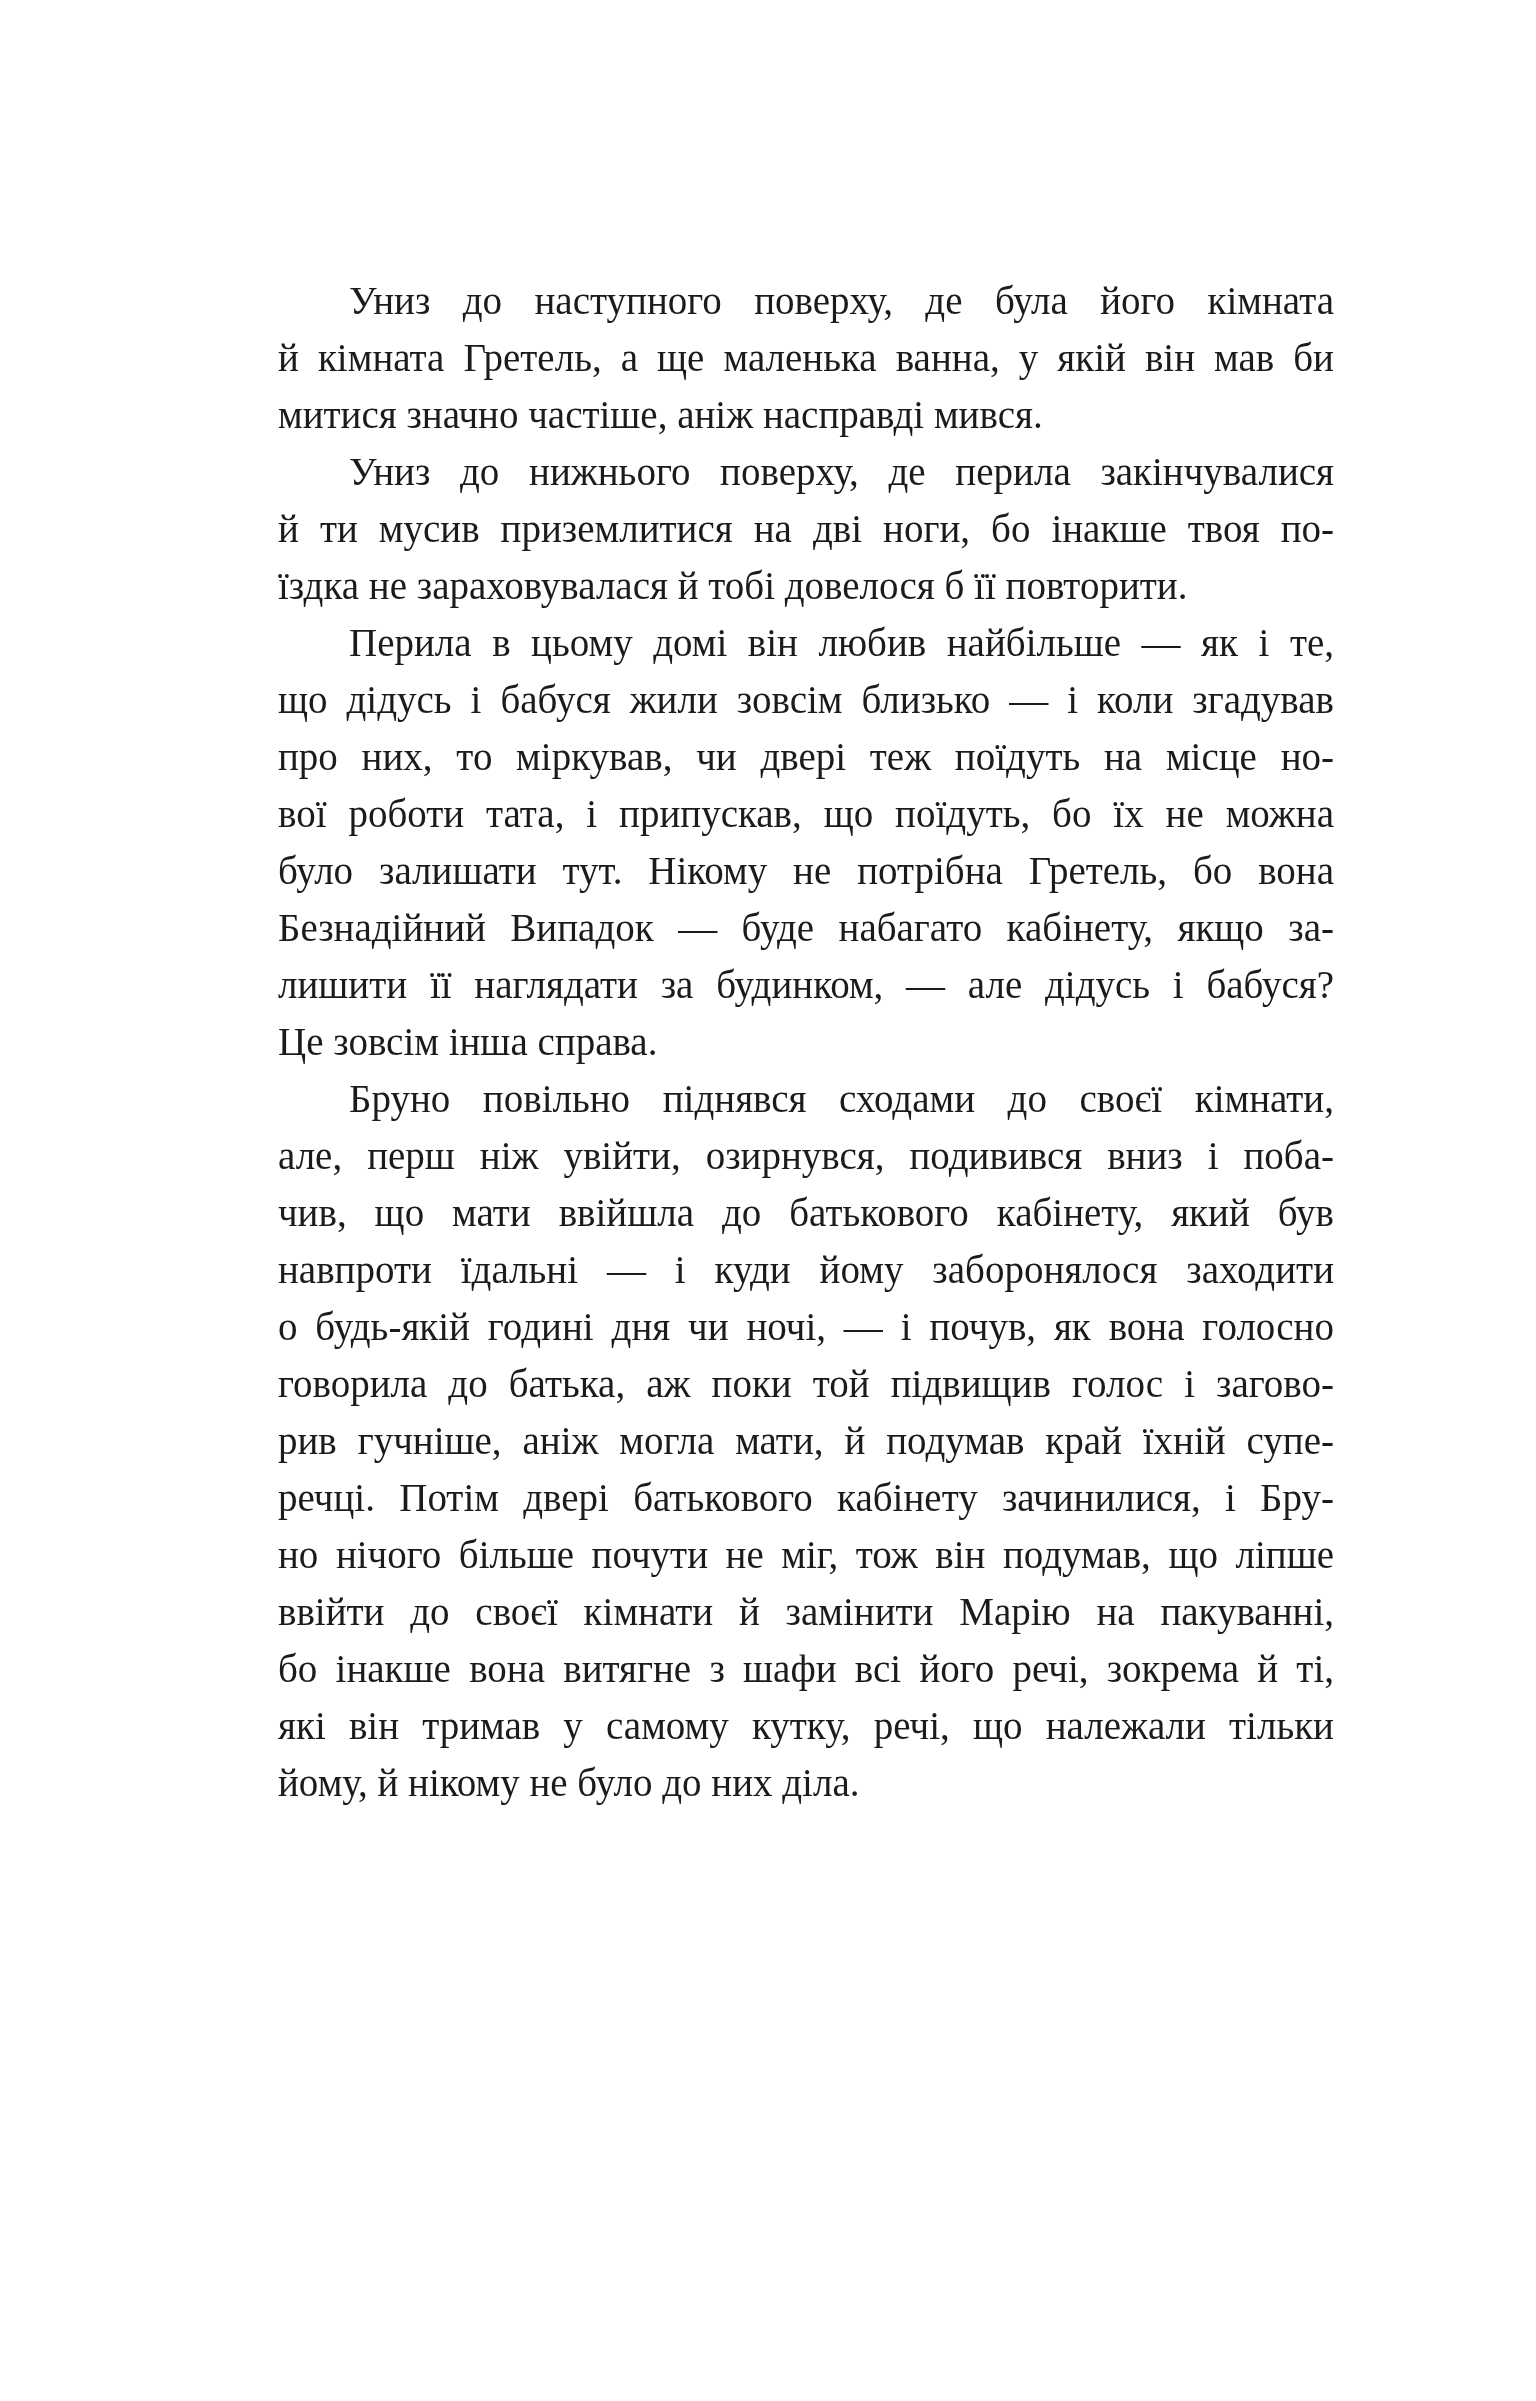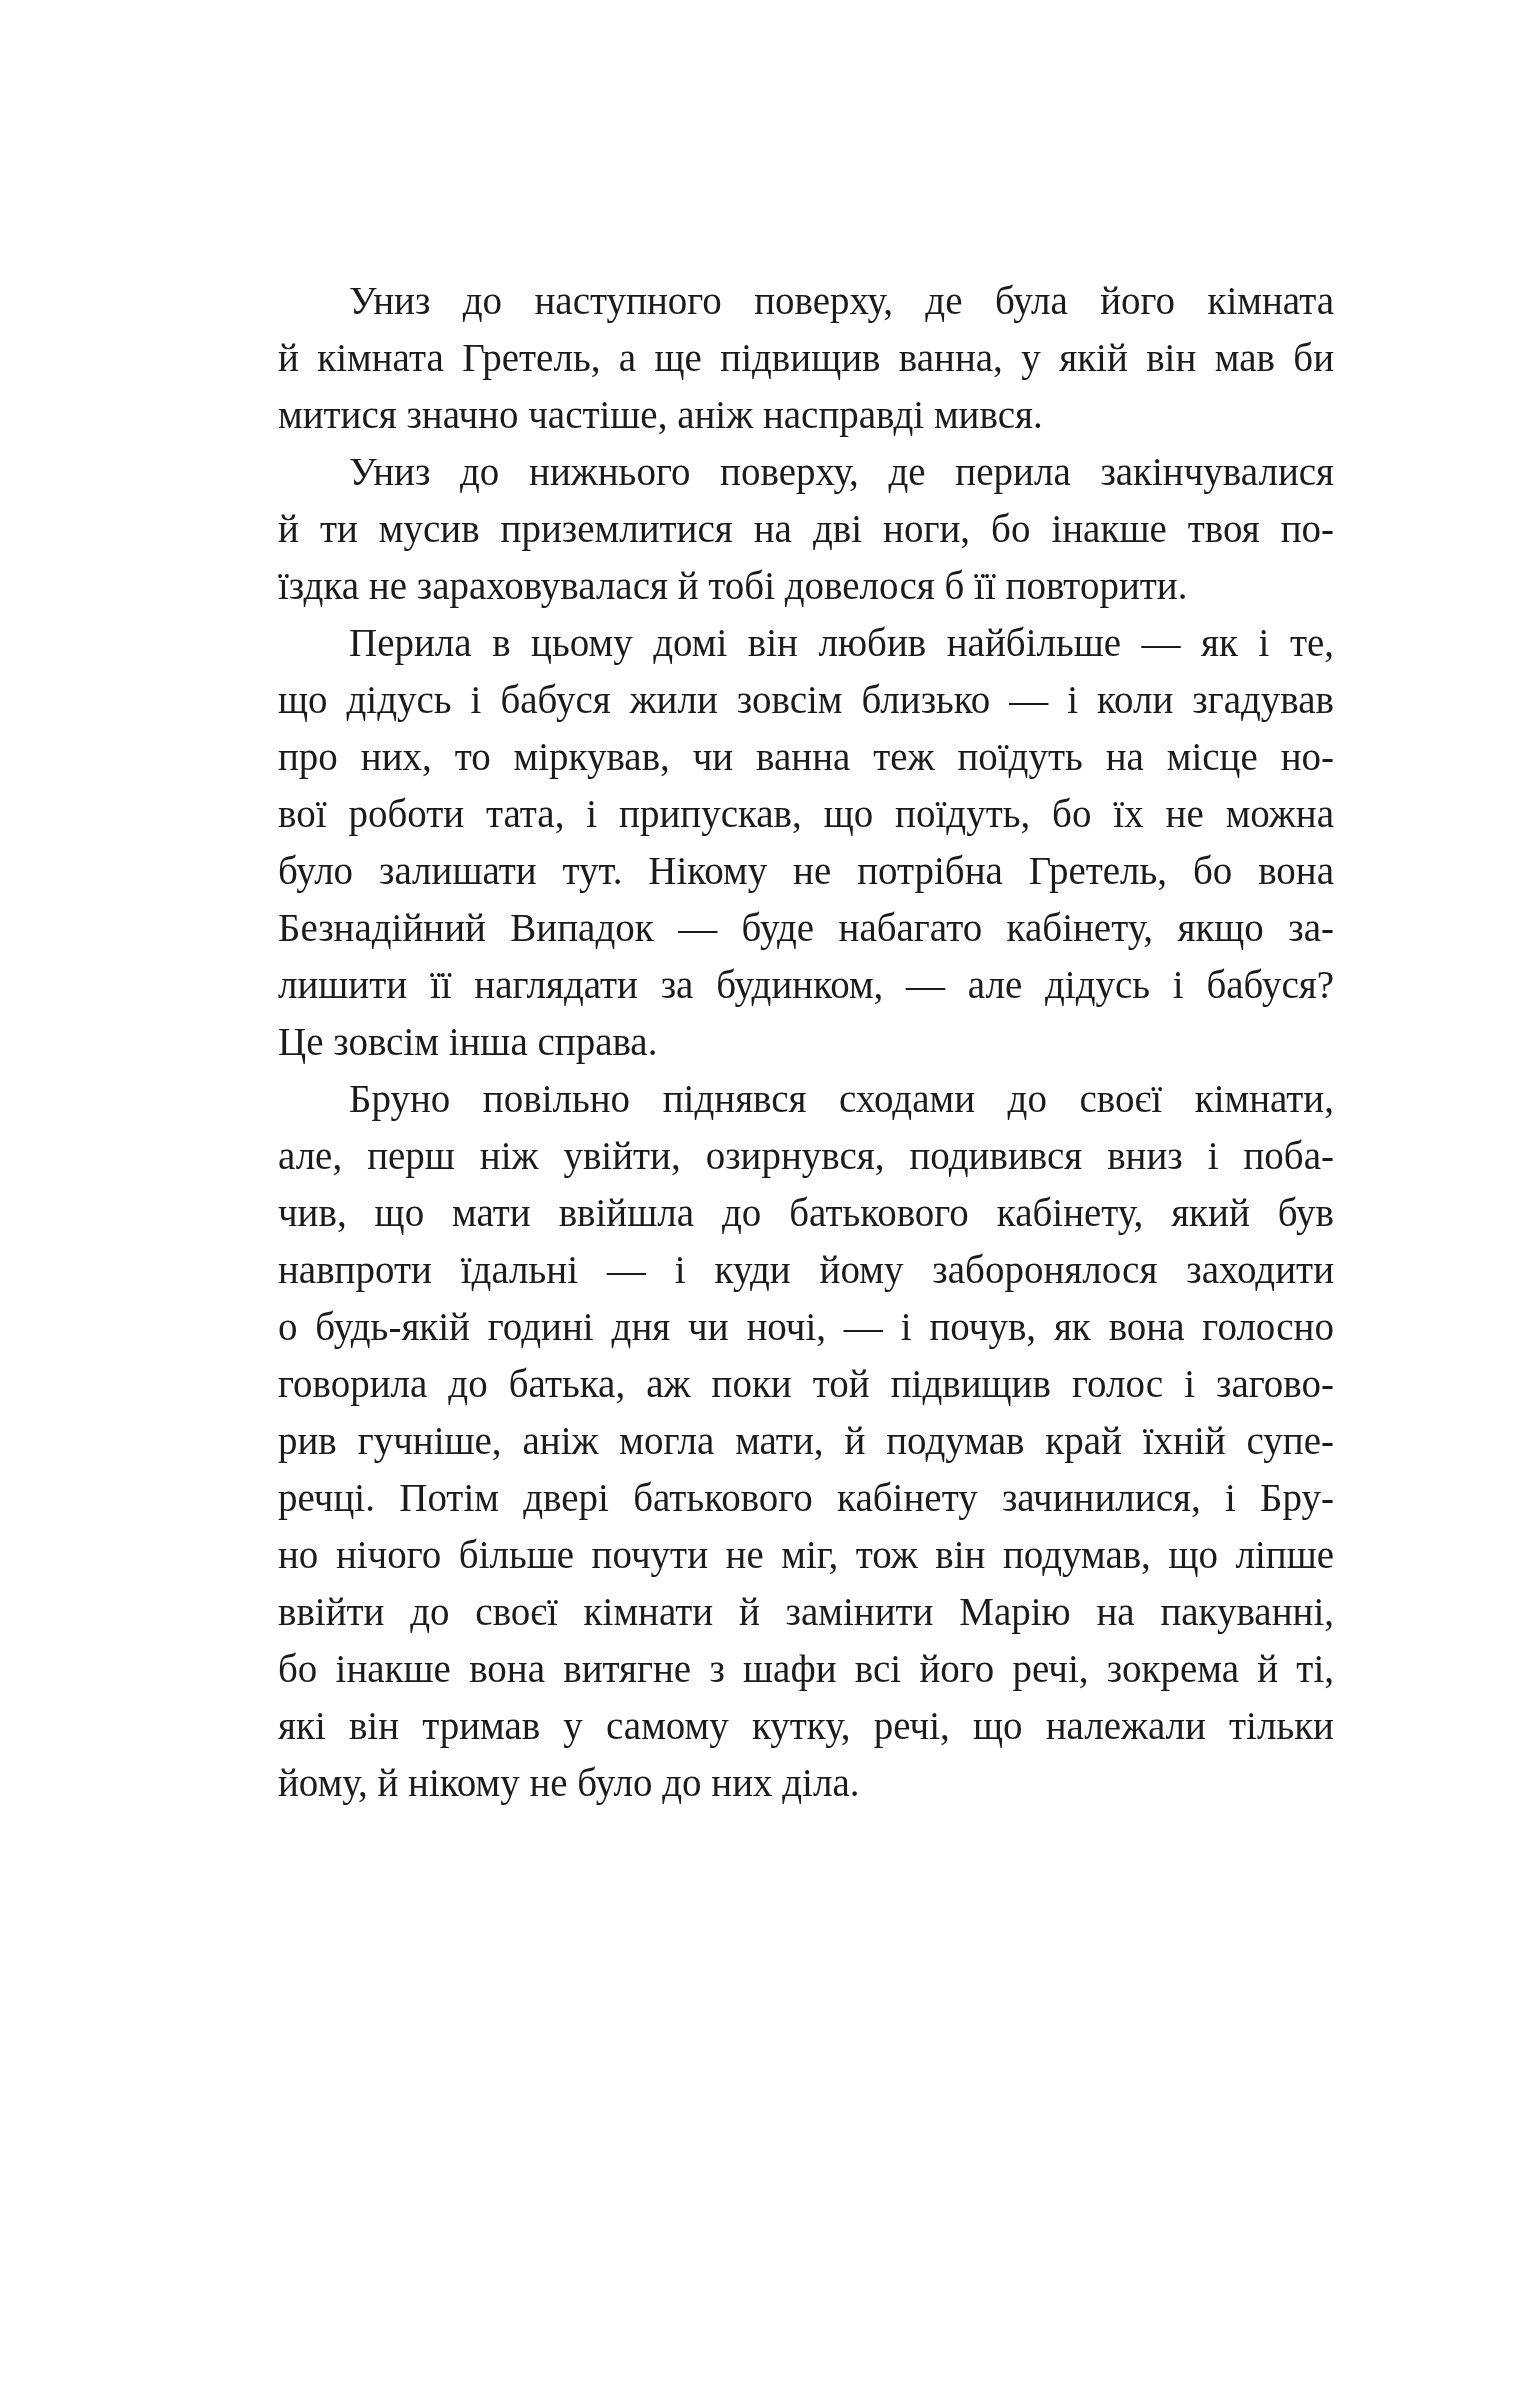--- a/index.html
+++ b/index.html
@@ -47,34 +47,34 @@
   }
 </style>
 </head>
 <body>
 
 <div class="page">
   <div class="text-block">
 
     <div>
       <span class="line indent">Униз до наступного поверху, де була його кімната</span>
-      <span class="line">й кімната Гретель, а ще підвищив ванна, у якій він мав би</span>
+      <span class="line">й кімната Гретель, а ще маленька ванна, у якій він мав би</span>
       <span class="line last">митися значно частіше, аніж насправді мився.</span>
     </div>
 
     <div>
       <span class="line indent">Униз до нижнього поверху, де перила закінчувалися</span>
       <span class="line">й ти мусив приземлитися на дві ноги, бо інакше твоя по-</span>
       <span class="line last">їздка не зараховувалася й тобі довелося б її повторити.</span>
     </div>
 
     <div>
       <span class="line indent">Перила в цьому домі він любив найбільше — як і те,</span>
       <span class="line">що дідусь і бабуся жили зовсім близько — і коли згадував</span>
-      <span class="line">про них, то міркував, чи ванна теж поїдуть на місце но-</span>
+      <span class="line">про них, то міркував, чи двері теж поїдуть на місце но-</span>
       <span class="line">вої роботи тата, і припускав, що поїдуть, бо їх не можна</span>
       <span class="line">було залишати тут. Нікому не потрібна Гретель, бо вона</span>
       <span class="line">Безнадійний Випадок — буде набагато кабінету, якщо за-</span>
       <span class="line">лишити її наглядати за будинком, — але дідусь і бабуся?</span>
       <span class="line last">Це зовсім інша справа.</span>
     </div>
 
     <div>
       <span class="line indent">Бруно повільно піднявся сходами до своєї кімнати,</span>
       <span class="line">але, перш ніж увійти, озирнувся, подивився вниз і поба-</span>

